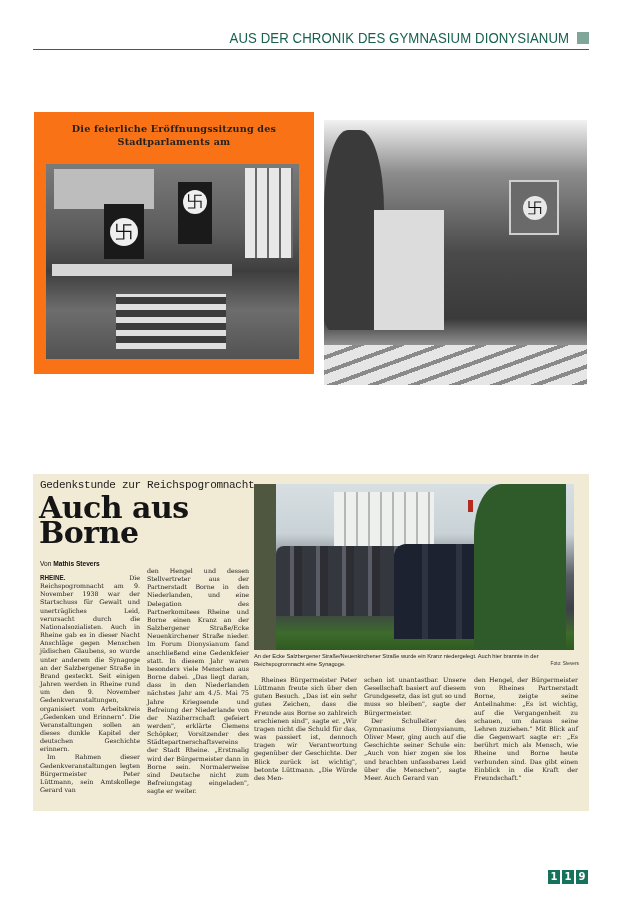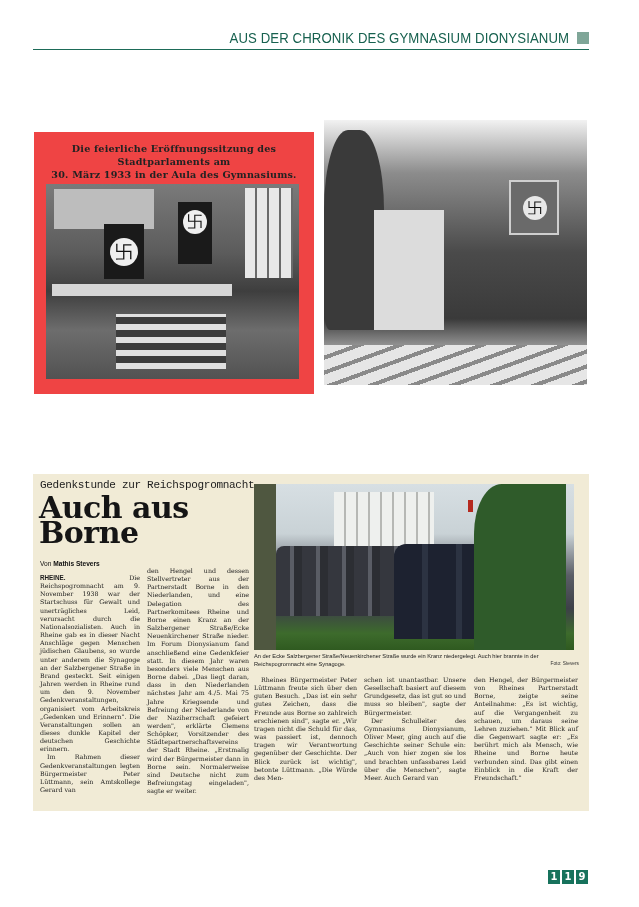--- a/index.html
+++ b/index.html
@@ -4,21 +4,21 @@
   <style>
     * { box-sizing: border-box; margin: 0; padding: 0; }
     html, body { width: 639px; height: 907px; background: #ffffff; overflow: hidden; }
     body { position: relative; font-family: "DejaVu Serif", serif; color: #1e1e1e; }
 
     .header { position: absolute; left: 33px; top: 28px; width: 556px; height: 22px; border-bottom: 1px solid #1d6b58; }
     .header-title { position: absolute; right: 20px; top: 2px; font-family: "Liberation Sans", sans-serif; font-size: 14.2px; letter-spacing: 0.1px; color: #17614f; white-space: nowrap; transform: scaleX(0.93); transform-origin: right center; }
     .header-square { position: absolute; right: 0; top: 4px; width: 12px; height: 12px; background: #7fa698; }
 
     .photo { position: absolute; overflow: hidden; }
-    .photo-left { left: 34px; top: 132px; width: 280px; height: 262px; background: #ef4444; }
+    .photo-left { left: 34px; top: 112px; width: 280px; height: 262px; background: #f97316; }
     .old-caption { position: absolute; left: 0; top: 10px; width: 280px; text-align: center; font-family: "DejaVu Serif", serif; font-size: 9.6px; line-height: 13px; font-weight: bold; color: #222; letter-spacing: 0.2px; }
     .old-photo { position: absolute; left: 12px; top: 52px; width: 253px; height: 195px; background: linear-gradient(180deg,#7a7a7a 0%,#5c5c5c 35%,#3e3e3e 55%,#6d6d6d 75%,#525252 100%); }
     .hall-pic { position: absolute; left: 8px; top: 5px; width: 100px; height: 40px; background: #bdbdbd; }
     .hall-window { position: absolute; right: 6px; top: 4px; width: 48px; height: 90px; background: repeating-linear-gradient(90deg,#e8e8e8 0 10px,#6a6a6a 10px 12px); }
     .flag { position: absolute; background: #1a1a1a; }
     .flag-disc { position: absolute; border-radius: 50%; background: #efefef; color: #111; text-align: center; font-family: "DejaVu Sans", sans-serif; }
     .table-bar { position: absolute; left: 6px; top: 100px; width: 180px; height: 12px; background: #d6d6d6; }
     .desks { position: absolute; left: 70px; top: 130px; width: 110px; height: 55px; background: repeating-linear-gradient(0deg,#e0e0e0 0 6px,#3c3c3c 6px 13px); }
 
     .photo-right { left: 324px; top: 120px; width: 263px; height: 265px; background: linear-gradient(180deg,#f2f2f2 0%,#8c8c8c 20%,#4a4a4a 50%,#3a3a3a 75%,#d0d0d0 92%,#9a9a9a 100%); }
@@ -62,21 +62,20 @@
 <body>
 
 <div class="header">
   <span class="header-title">AUS DER CHRONIK DES GYMNASIUM DIONYSIANUM</span>
   <span class="header-square"></span>
 </div>
 
 <div class="photo photo-left">
   <div class="old-caption">
     <div>Die feierliche Eröffnungssitzung des Stadtparlaments am</div>
-    <div>30. März 1933 in der Aula des Gymnasiums.</div>
   </div>
   <div class="old-photo">
     <div class="hall-pic"></div>
     <div class="hall-window"></div>
     <div class="flag" style="left:58px;top:40px;width:40px;height:55px;">
       <div class="flag-disc" style="left:6px;top:14px;width:28px;height:28px;font-size:18px;line-height:28px;">卐</div>
     </div>
     <div class="flag" style="left:132px;top:18px;width:34px;height:62px;">
       <div class="flag-disc" style="left:5px;top:8px;width:24px;height:24px;font-size:16px;line-height:24px;">卐</div>
     </div>

